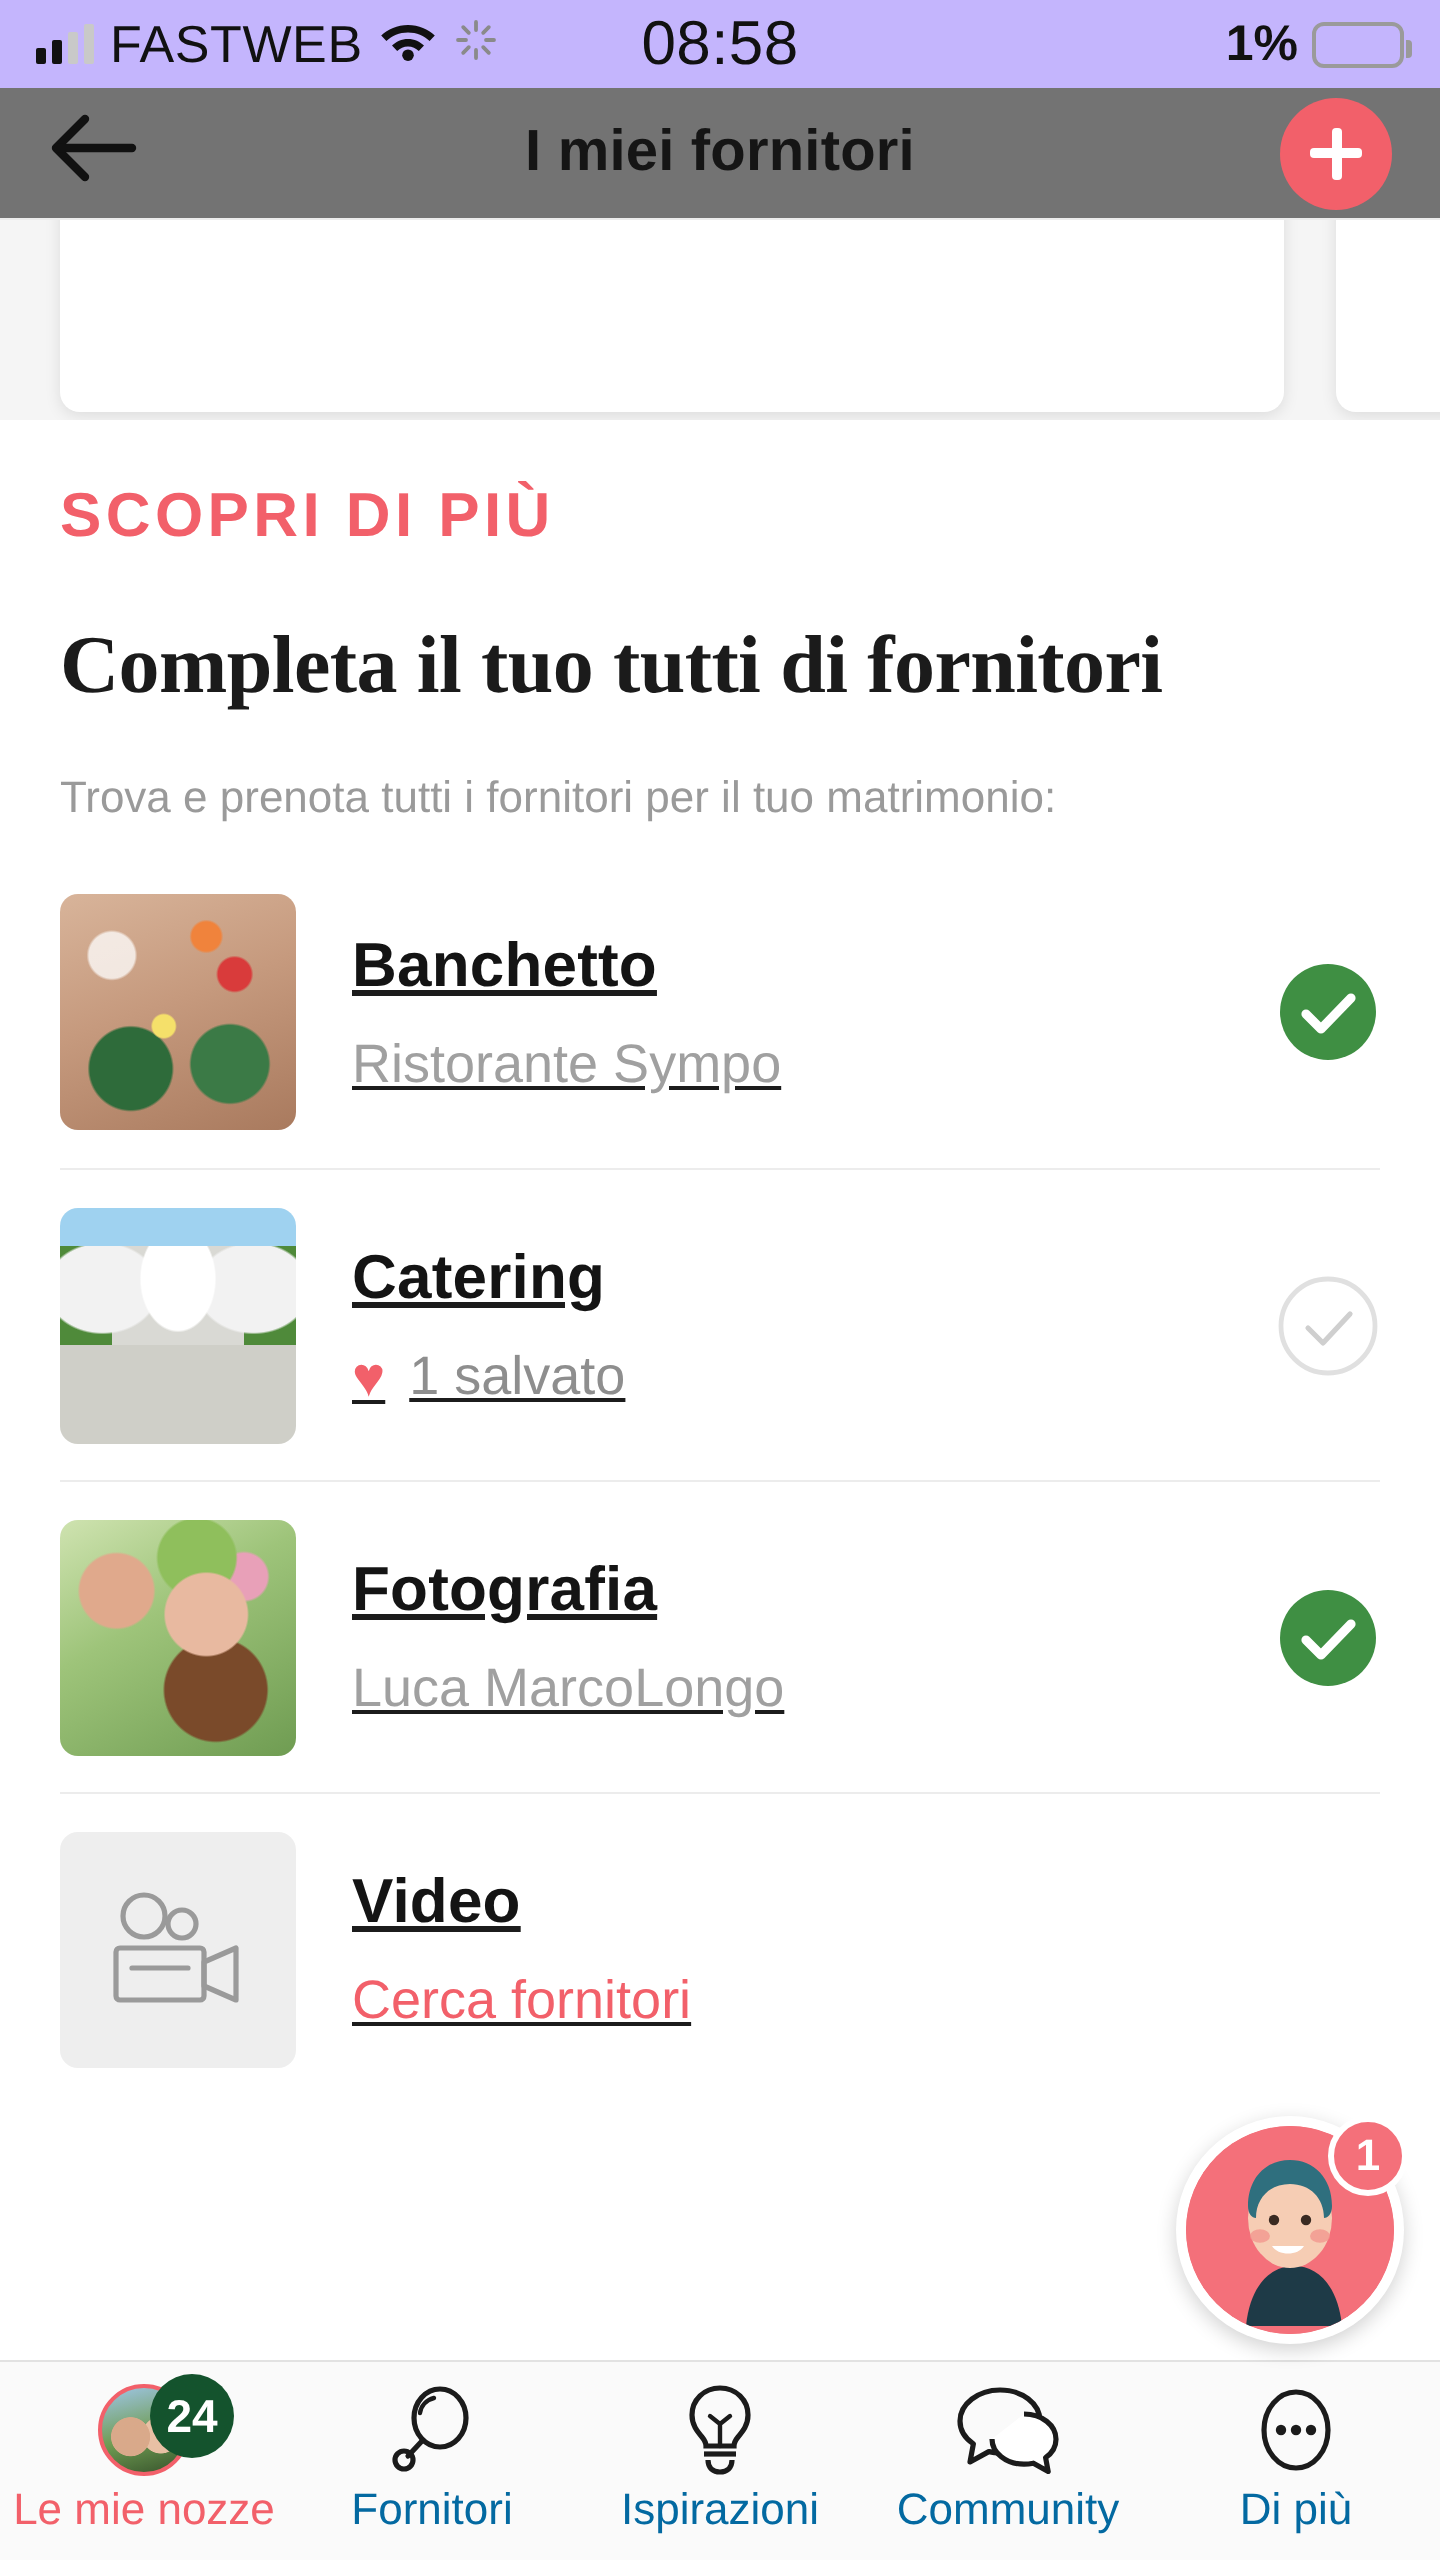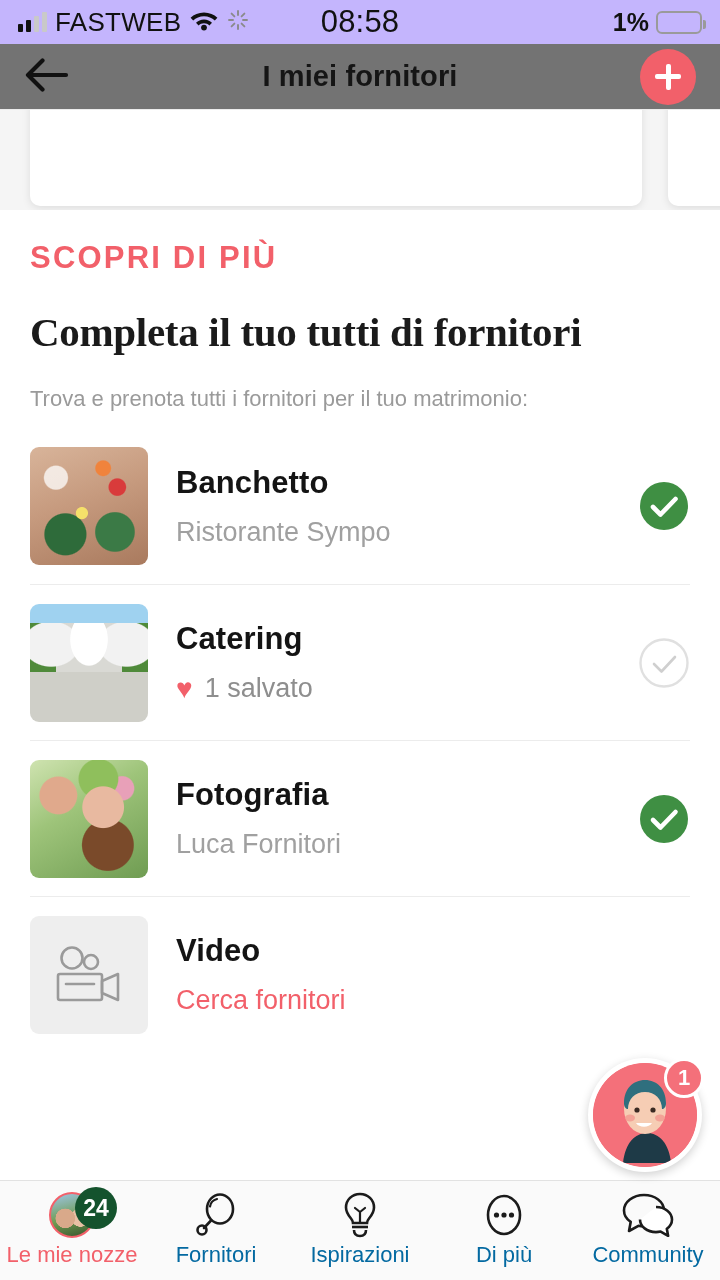--- a/index.html
+++ b/index.html
@@ -114,21 +114,21 @@
   .sec-sub{
     font-size:22px; color:#9a9a9a; line-height:1.55;
     max-width:560px; margin-bottom:12px;
   }
 
   
   .vlist{ padding:0 30px; }
   .vrow{
     display:flex; align-items:center; gap:28px;
     padding:18px 0; position:relative; min-height:156px;
-    border-top:1px solid #ececec; cursor:pointer;
+    border-top:1px solid #ececec; cursor:pointer;text-decoration:underline;
   }
   .vrow:first-child{ border-top:none; }
   .vthumb{
     width:118px; height:118px; border-radius:9px; flex:none;
     background-size:cover; background-position:center;
   }
   .vthumb.banchetto{
     background-image:
       radial-gradient(circle at 22% 26%, rgba(255,255,255,.75) 0 9%, transparent 10%),
       radial-gradient(circle at 62% 18%, #f0833c 0 6%, transparent 7%),
@@ -327,21 +327,21 @@
           <svg width="52" height="52" viewBox="0 0 52 52">
   <circle cx="26" cy="26" r="23.5" fill="none" stroke="#e0e0e0" stroke-width="2.4"></circle>
   <path d="M16 27l7.5 7.5L37 20" fill="none" stroke="#cfcfcf" stroke-width="2.6" stroke-linecap="round" stroke-linejoin="round"></path>
 </svg>
         </div>
       </div>
       <div class="vrow">
         <div class="vthumb fotografia"></div>
         <div class="vinfo">
           <div class="vname">Fotografia</div>
-          <div class="vmeta">Luca Fornitori</div>
+          <div class="vmeta">Luca MarcoLongo</div>
         </div>
         <div class="vcheck">
           <svg width="52" height="52" viewBox="0 0 52 52">
   <circle cx="26" cy="26" r="24" fill="#3f8f43"></circle>
   <path d="M15 27l7.5 7.5L37.5 19" fill="none" stroke="#fff" stroke-width="4.6" stroke-linecap="round" stroke-linejoin="round"></path>
 </svg>
         </div>
       </div>
       <div class="vrow">
         <div class="vthumb placeholder">
@@ -406,31 +406,31 @@
           <path d="M20 2c-8 0-14 6-14 13.5 0 5 2.5 8 5 11 1.4 1.7 2 3 2 4.5h14c0-1.5.6-2.8 2-4.5 2.5-3 5-6 5-11C34 8 28 2 20 2z" fill="none" stroke="#1b1b1b" stroke-width="2.6"></path>
           <line x1="12" y1="35" x2="28" y2="35" stroke="#1b1b1b" stroke-width="2.6"></line>
           <path d="M14 38c0 4 2.6 6 6 6s6-2 6-6" fill="none" stroke="#1b1b1b" stroke-width="2.6"></path>
           <path d="M20 31V20M20 20l-5-4M20 20l5-4" fill="none" stroke="#1b1b1b" stroke-width="2.2" stroke-linecap="round"></path>
         </svg>
       </div>
       <div class="tab-label">Ispirazioni</div>
     </div>
     <div class="tab">
       <div class="tab-icon">
+        <svg width="52" height="44" viewBox="0 0 52 44">
+          <path d="M22 2C11 2 2 9 2 17.5c0 4.6 2.6 8.7 6.7 11.4L7 38l9.4-5.2c1.8.4 3.7.6 5.6.6 11 0 20-7 20-15.9S33 2 22 2z" fill="none" stroke="#1b1b1b" stroke-width="2.6" stroke-linejoin="round"></path>
+          <path d="M34 14c9 0 16 5.6 16 12.6 0 3.7-2 7-5.2 9.2l1.3 7-7.4-4.2c-1.5.3-3 .5-4.7.5-9 0-16-5.7-16-12.6" fill="#fff" stroke="#1b1b1b" stroke-width="2.6" stroke-linejoin="round"></path>
+        </svg>
+      </div>
+      <div class="tab-label">Community</div>
+    </div>
+    <div class="tab">
+      <div class="tab-icon">
         <svg width="44" height="44" viewBox="0 0 44 44">
           <ellipse cx="22" cy="22" rx="16" ry="19" fill="none" stroke="#1b1b1b" stroke-width="2.6"></ellipse>
           <circle cx="14.5" cy="22" r="2.6" fill="#1b1b1b"></circle>
           <circle cx="22" cy="22" r="2.6" fill="#1b1b1b"></circle>
           <circle cx="29.5" cy="22" r="2.6" fill="#1b1b1b"></circle>
         </svg>
       </div>
       <div class="tab-label">Di più</div>
     </div>
-    <div class="tab">
-      <div class="tab-icon">
-        <svg width="52" height="44" viewBox="0 0 52 44">
-          <path d="M22 2C11 2 2 9 2 17.5c0 4.6 2.6 8.7 6.7 11.4L7 38l9.4-5.2c1.8.4 3.7.6 5.6.6 11 0 20-7 20-15.9S33 2 22 2z" fill="none" stroke="#1b1b1b" stroke-width="2.6" stroke-linejoin="round"></path>
-          <path d="M34 14c9 0 16 5.6 16 12.6 0 3.7-2 7-5.2 9.2l1.3 7-7.4-4.2c-1.5.3-3 .5-4.7.5-9 0-16-5.7-16-12.6" fill="#fff" stroke="#1b1b1b" stroke-width="2.6" stroke-linejoin="round"></path>
-        </svg>
-      </div>
-      <div class="tab-label">Community</div>
-    </div>
   </div>
 
 </body></html>

